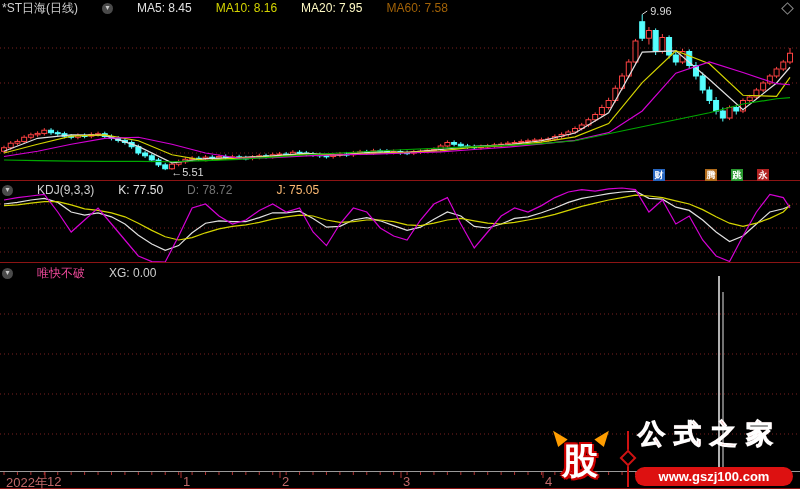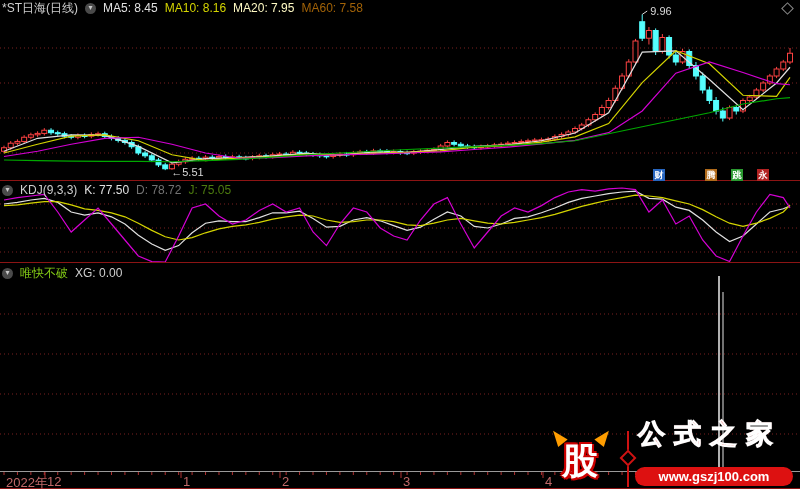--- a/index.html
+++ b/index.html
@@ -1,19 +1,19 @@
 <!DOCTYPE html>
 <html><head>
 <meta charset="utf-8">
 <style>
   html,body{margin:0;padding:0;background:#000;}
   #screen{position:relative;width:800px;height:489px;background:#000;overflow:hidden;
           font-family:"Liberation Sans","DejaVu Sans",sans-serif;}
   #chart-svg{position:absolute;left:0;top:0;z-index:1;}
-  .hdr{position:absolute;z-index:3;display:flex;align-items:center;gap:7px;
+  .hdr{position:absolute;z-index:3;display:flex;align-items:center;gap:24px;
        font-size:12px;white-space:nowrap;line-height:13px;}
   .hdr span{display:inline-block;}
   .circle-icon{width:11px;height:11px;border-radius:50%;background:#4a4a4a;color:#c8c8c8;
        font-size:8px;line-height:10px;text-align:center;flex:0 0 auto;}
   .badge{position:absolute;z-index:3;width:12px;height:12px;font-size:9px;color:#fff;
        text-align:center;line-height:12px;font-weight:bold;}
   .axis-label{position:absolute;z-index:3;top:474px;font-size:13px;}
   
   .wm{position:absolute;z-index:4;}
   .wm-bull{left:556px;top:433px;width:52px;height:52px;}
@@ -389,26 +389,26 @@
     <span style="color: #a16207;">MA60: 7.58</span>
   </div>
 
   <div class="marker-diamond"></div>
 
   <div class="hdr" style="left:2px;top:184px;">
     <span class="circle-icon">▾</span>
     <span style="color: rgb(207, 207, 207);">KDJ(9,3,3)</span>
     <span style="color: rgb(224, 224, 224);">K: 77.50</span>
     <span style="color: #737373;">D: 78.72</span>
-    <span style="color: #4d7c0f;">J: 75.05</span>
+    <span style="color: #fdba74; margin-left: 20px;">J: 75.05</span>
   </div>
 
   <div class="hdr" style="left:2px;top:267px;">
     <span class="circle-icon">▾</span>
-    <span style="color: #84cc16;">唯快不破</span>
+    <span style="color: #ec4899;">唯快不破</span>
     <span style="color: rgb(207, 207, 207);">XG: 0.00</span>
   </div>
 
   <div id="badges">
       <div class="badge" style="left: 653px; top: 169px; background: rgb(39, 102, 192);">财</div>
       <div class="badge" style="left: 705px; top: 169px; background: rgb(176, 106, 26);">腾</div>
       <div class="badge" style="left: 731px; top: 169px; background: rgb(42, 154, 48);">跳</div>
       <div class="badge" style="left: 757px; top: 169px; background: rgb(178, 34, 34);">永</div>
     </div>
 

